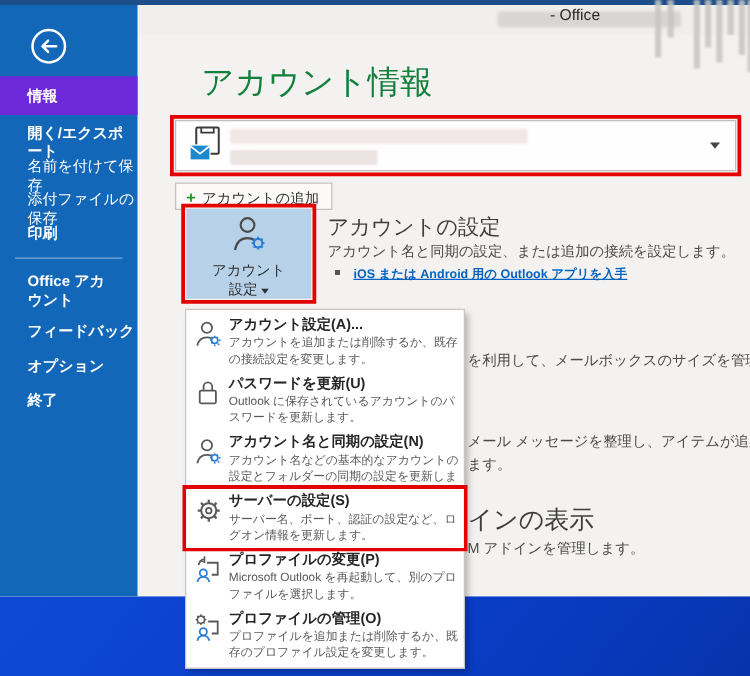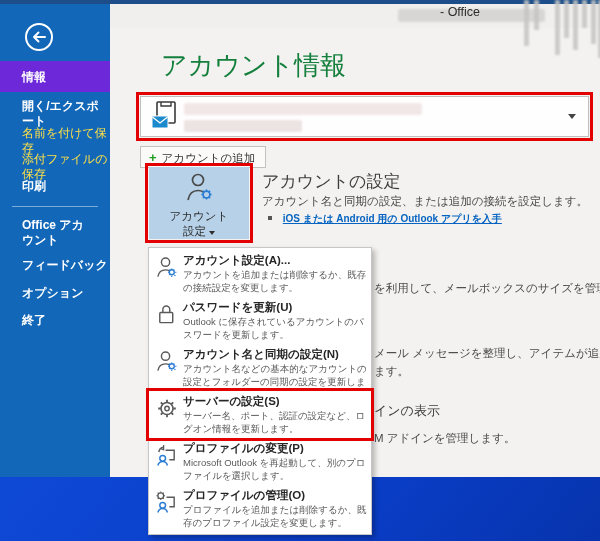--- a/index.html
+++ b/index.html
@@ -19,21 +19,21 @@
   .tb-title { position:absolute; left:440px; top:5px; font-size:12.5px; color:#2b2b2b; white-space:nowrap; z-index:3; }
   .tb-bars { position:absolute; left:412px; top:0; width:188px; height:60px; z-index:2; }
   .tb-bars i { position:absolute; top:0; width:5px; background:#c6c5c4; filter:blur(1px); opacity:.85; }
 
   
   .sidebar { position:absolute; left:0; top:4px; width:110px; height:473px; background:#1267b8; }
   .back-btn { position:absolute; left:24px; top:18px; width:30px; height:30px; cursor:pointer; }
   .nav-item { position:absolute; left:0; width:110px; padding-left:22px; color:#ffffff;
     font-size:12px; font-weight:700; cursor:pointer; line-height:1.25; }
   .nav-item.selected { background:#6d28d9; padding-top:9px; height:31px; }
-  .nav-item.disabled { color:#fde047; font-weight:400; }
+  .nav-item.disabled { color:#ffffff; font-weight:400; }
   .nav-divider { position:absolute; left:12px; top:202px; width:86px; height:1px; background:rgba(255,255,255,.45); }
 
   
   .page-title { position:absolute; left:137px; top:48px; font-size:26px; color:#15803d;margin-left:24px; }
 
   .redbox { position:absolute; border:3px solid #e30000; z-index:6; pointer-events:none; }
   .rb-account { left:136px; top:92px; width:457px; height:49px; }
   .rb-settings { left:145px; top:163px; width:108px; height:80px; }
 
   .acct-select { position:absolute; left:140px; top:96px; width:449px; height:41px;
@@ -54,21 +54,21 @@
   .sb-caret { display:inline-block; width:0; height:0; margin-left:3px;
     border-left:3.5px solid transparent; border-right:3.5px solid transparent; border-top:4px solid #2e2e2e; }
 
   .sec-heading { position:absolute; left:262px; top:170px; font-size:17px; color:#3d3d3d; }
   .sec-desc { position:absolute; left:262px; top:194px; font-size:11.5px; color:#4a4a4a; white-space:nowrap; }
   .sec-link-row { position:absolute; left:268px; top:212px; font-size:10px; white-space:nowrap; }
   .sec-bullet { display:inline-block; width:4px; height:4px; background:#555; margin:0 8px 2px 0; }
   .sec-link { color:#0563c1; text-decoration:underline; cursor:pointer; font-weight:700; }
 
   .frag { position:absolute; white-space:nowrap; color:#4a4a4a; font-size:11.5px; z-index:1; }
-  .frag.h { font-size:13px; color:#3d3d3d; }
+  .frag.h { font-size:20px; color:#3d3d3d; }
 
   
   .menu { position:absolute; left:148px; top:247px; width:224px; background:#ffffff;
     border:1px solid #c6c6c6; box-shadow:3px 3px 5px rgba(0,0,0,.25); z-index:5; padding:2px 0 2px 0; }
   .mi { position:relative; height:47px; padding:3px 6px 0 6px; display:flex; cursor:pointer; overflow:hidden; }
   .mi.hl { box-shadow:0 0 0 3px #e30000; overflow:visible; }
   .mi-ic { width:28px; flex:0 0 28px; padding-top:2px; }
   .mi-label { font-size:11.5px; font-weight:700; color:#262626; line-height:1.3; }
   .mi-desc { font-size:9.5px; color:#595959; line-height:1.4; width:184px; }
 </style>

